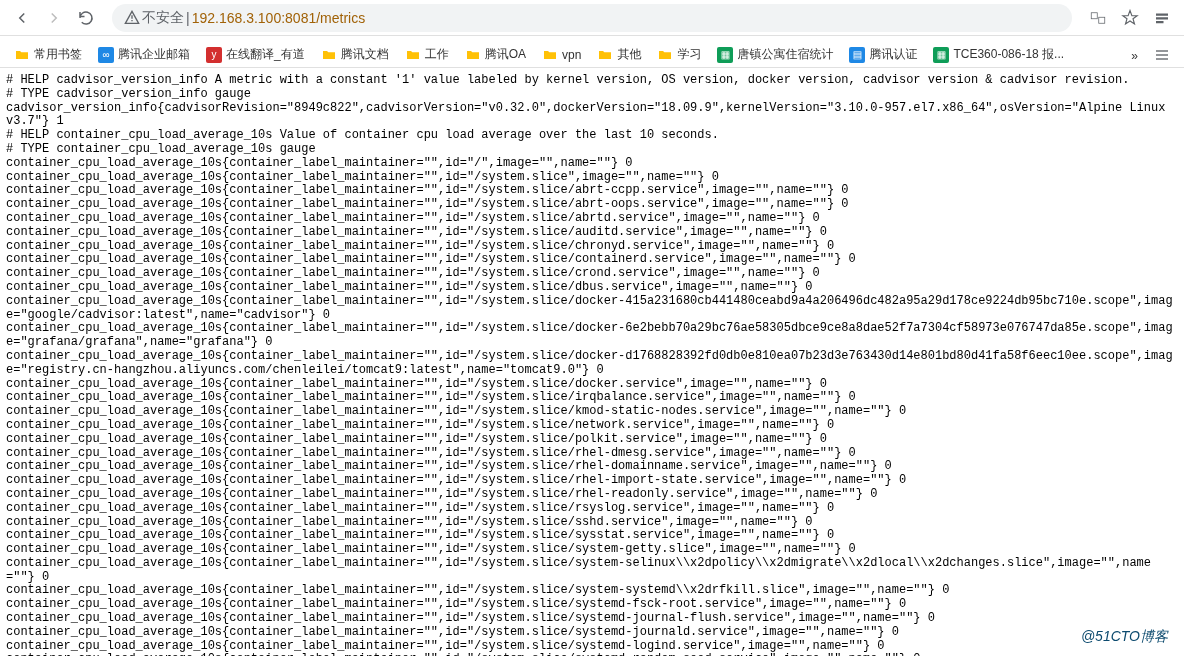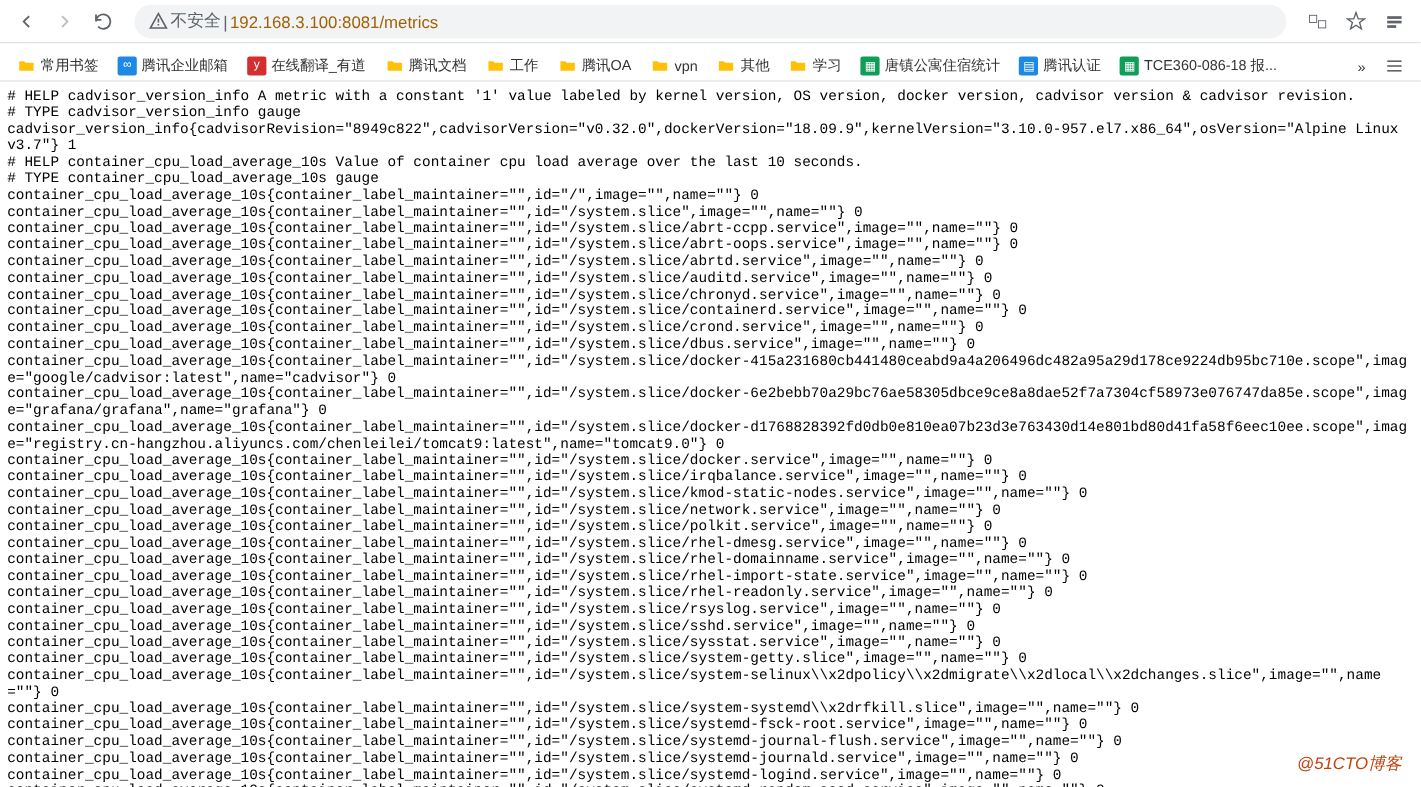--- a/index.html
+++ b/index.html
@@ -6,21 +6,21 @@
   body { font-family: Arial, sans-serif; font-size: 13px; width: 1184px; height: 656px; overflow: hidden; background: #fff; }
   .toolbar { display: flex; align-items: center; height: 36px; padding: 0 8px; gap: 4px; border-bottom: 1px solid #e0e0e0; }
   .nav-btn { width: 28px; height: 28px; display: flex; align-items: center; justify-content: center; border-radius: 50%; cursor: pointer; color: #5f6368; }
   .nav-btn.disabled { color: #bdbdbd; }
   .addr-bar { flex: 1; display: flex; align-items: center; height: 28px; background: #f1f3f4; border-radius: 14px; padding: 0 12px; margin: 0 8px; gap: 2px; color: #5f6368; font-size: 14px; }
   .addr-bar .url { color: #a16207; text-align: right; }
   .bookmarks { display: flex; align-items: flex-end; height: 32px; padding: 0 8px; gap: 4px; border-bottom: 1px solid #e0e0e0; font-size: 12px; }
   .bm { display: flex; align-items: center; gap: 4px; padding: 4px 6px; cursor: pointer; color: #333; white-space: nowrap; }
   .bm .ico { width: 16px; height: 16px; border-radius: 2px; display: flex; align-items: center; justify-content: center; font-size: 10px; }
   .content { padding: 6px; font-family: "Courier New", monospace; font-size: 12px; line-height: 1.15; white-space: pre-wrap; word-break: break-all; color: #000; }
-  .watermark { position: absolute; right: 16px; bottom: 10px; color: #c2410c; font-size: 14px; font-style: italic; }
+  .watermark { position: absolute; right: 16px; bottom: 10px; color: #0c4a6e; font-size: 14px; font-style: italic; }
   svg { display: block; }
 </style>
 </head>
 <body>
 
 <div class="toolbar">
   <div class="nav-btn">
     <svg width="18" height="18" viewBox="0 0 24 24">
         <path d="M15 6l-6 6 6 6" stroke="#5f6368" stroke-width="2" fill="none"></path>
       </svg>

